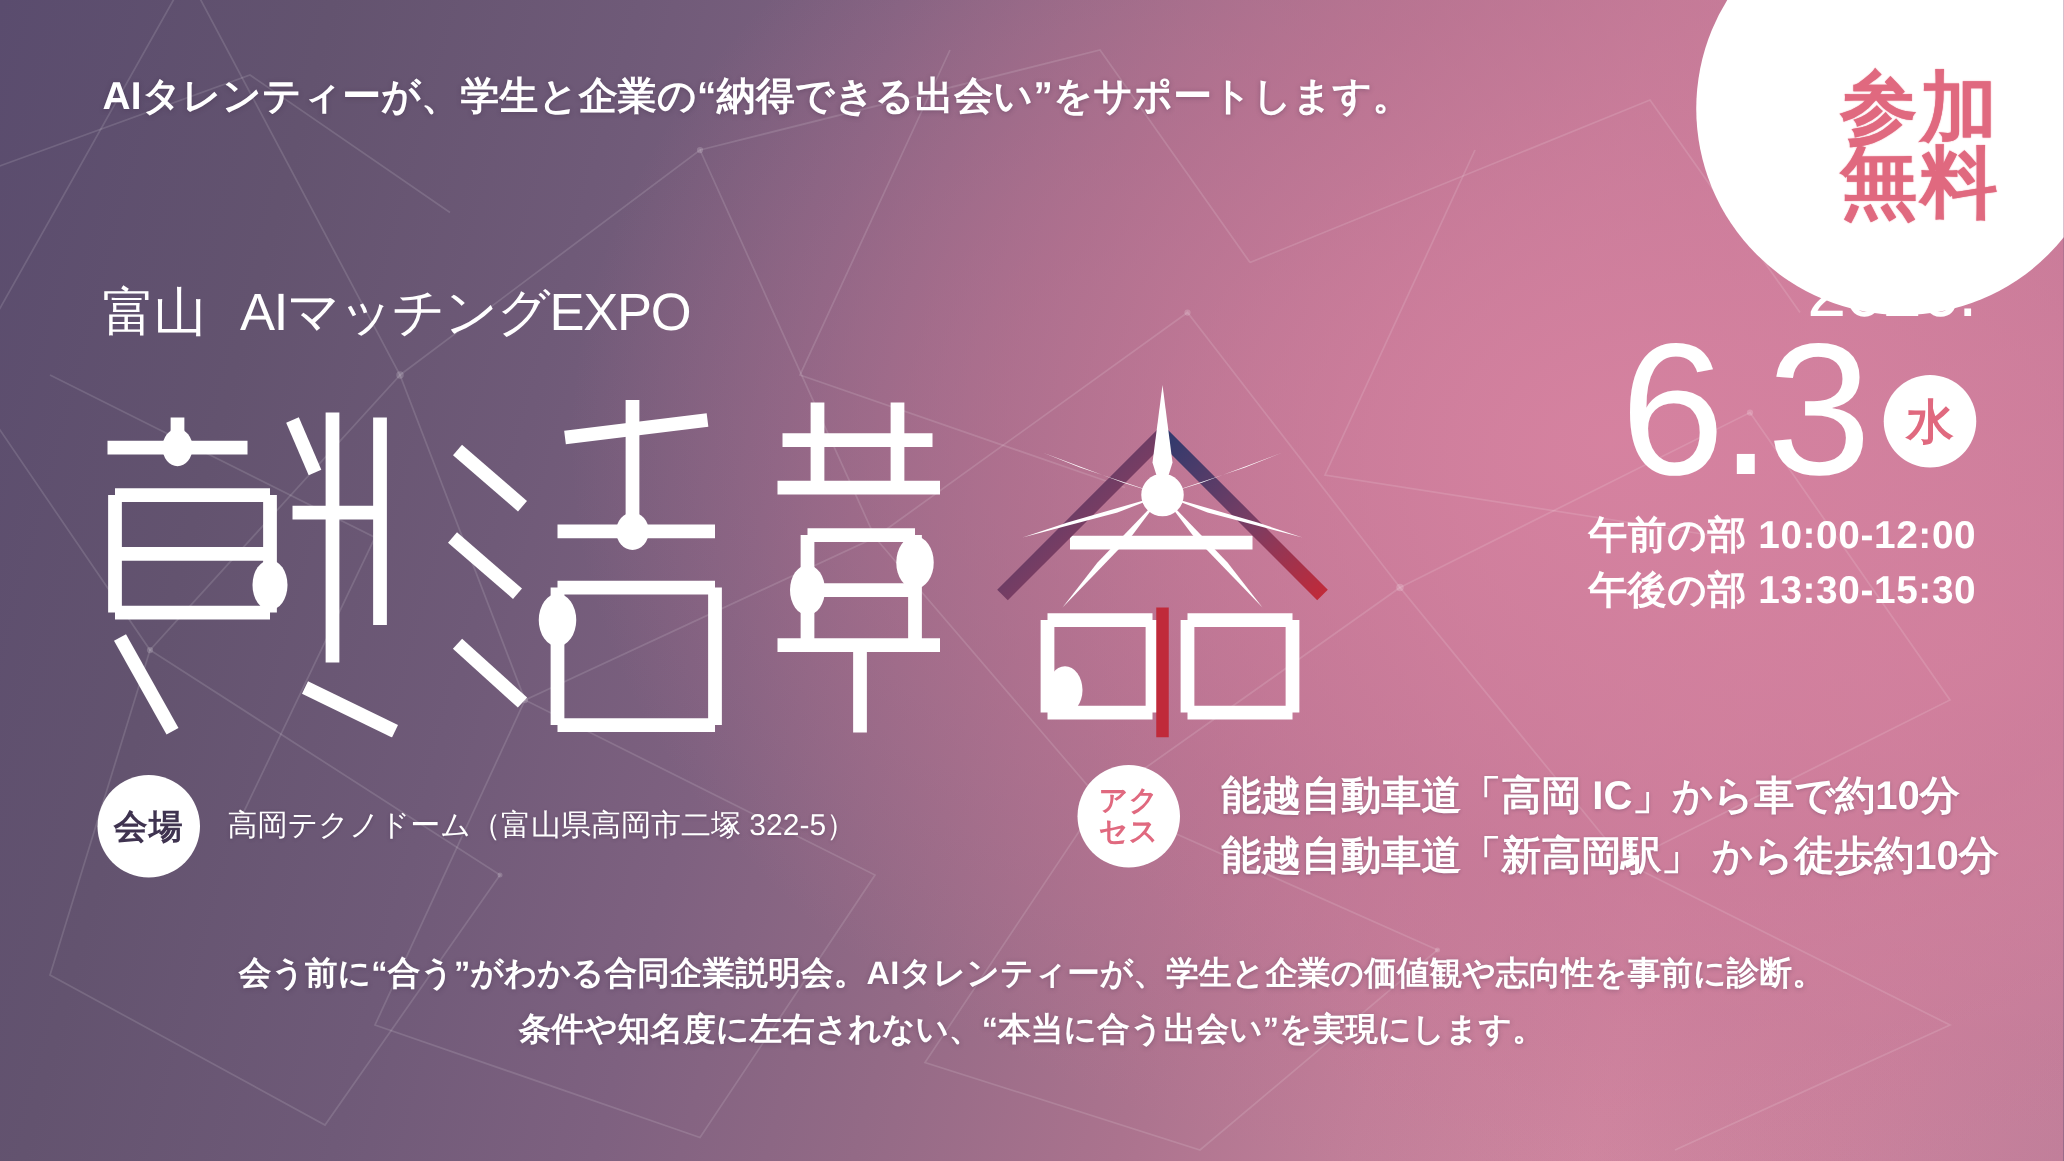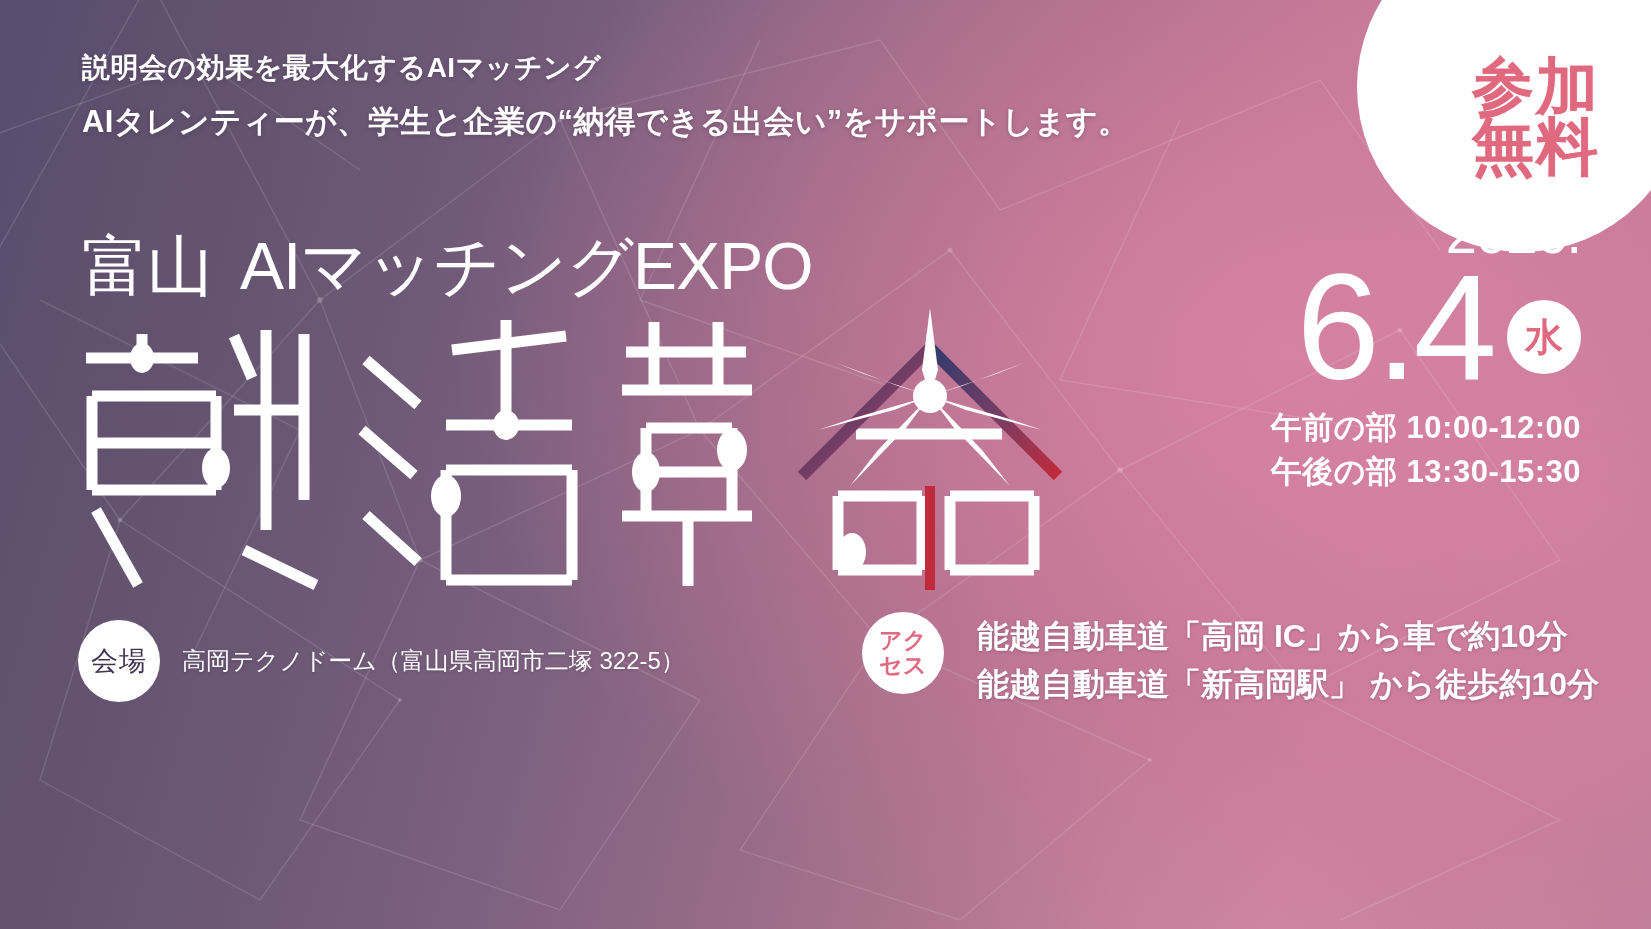--- a/index.html
+++ b/index.html
@@ -65,21 +65,21 @@
   .lead .l2 {
     color:#fff; font-weight:700; font-size:31px;
     line-height:1.6; letter-spacing:0.3px; margin-top:6px;
     text-shadow:0 1px 4px rgba(60,40,70,.35);
   }
 
   
   .evtline {
     position:absolute; left:82px; top:222px;
     display:flex; align-items:center;
-    font-size:66px; font-weight:400; letter-spacing:-1px;
+    font-size:42px; font-weight:400; letter-spacing:-1px;
     white-space:nowrap;
   }
   .evtline .jp  { color:#ffffff; font-weight:500; }
   .evtline .west{ color:#e8434d; font-weight:700; letter-spacing:-2px; }
   .evtline .expo{ color:#ffffff; font-weight:300; margin-left:28px; letter-spacing:-1px;}
 
   
   .headline {
     position:absolute; left:66px; top:300px;
     width:1060px; height:290px;
@@ -115,21 +115,21 @@
   .info-venue { position:absolute; left:78px; top:620px; display:flex; align-items:center; gap:22px; }
   .info-access{ position:absolute; left:862px; top:612px; display:flex; gap:33px; }
 
   .pill {
     width:82px; height:82px; border-radius:50%;
     background:#fff;
     display:flex; flex-direction:column;
     align-items:center; justify-content:center;
     flex:0 0 auto;
   }
-  .pill.venue  { color:#3f3350; font-size:27px; font-weight:400; letter-spacing:1px; }
+  .pill.venue  { color:#3f3350; font-size:27px; font-weight:700; letter-spacing:1px; }
   .pill.access { color:#e0697f; font-size:23px; font-weight:700; line-height:1.08; letter-spacing:0.5px; }
 
   .info-text { color:#fff; font-size:24px; font-weight:400; line-height:1.5; white-space:nowrap;
                text-shadow:0 1px 3px rgba(60,40,70,.3); }
   .info-text.small { font-size:32px;font-weight:bold; }
 
   
   .footer { position:absolute; left:0; right:0; top:756px; text-align:center; }
   .footer div {
     color:#fff; font-size:26px; font-weight:700;
@@ -174,21 +174,20 @@
         <circle cx="1150" cy="760" r="2"></circle>
     </g>
   </svg>
 
   <div class="free-badge">
     <span>参加</span>
     <span>無料</span>
   </div>
 
   <div class="lead">
-    <div class="l1">説明会の効果を最大化するAIマッチング</div>
     <div class="l2">AIタレンティーが、学生と企業の“納得できる出会い”をサポートします。</div>
   </div>
 
   <div class="evtline">
     <span class="jp">富山</span>
     <span class="expo">AIマッチングEXPO</span>
   </div>
 
   <div class="headline">
     <svg viewBox="0 0 1060 290">
@@ -274,21 +273,21 @@
         <path d="M864,96 L788,118 L752,130 L828,110 Z"></path>
         <path d="M864,96 L812,150 L784,186 L840,128 Z"></path>
         <circle cx="864" cy="96" r="17"></circle>
       </g>
     </svg>
   </div>
 
   <div class="datebox">
     <div class="year">2026.</div>
     <div class="dayrow">
-      <div class="daynum">6.4</div>
+      <div class="daynum">6.3</div>
       <div class="dowbadge">水</div>
     </div>
     <div class="times">
       <div>午前の部 10:00-12:00</div>
       <div>午後の部 13:30-15:30</div>
     </div>
   </div>
 
   <div class="info-venue">
     <div class="pill venue">会場</div>
@@ -299,14 +298,18 @@
     <div class="pill access">
       <span>アク</span>
       <span>セス</span>
     </div>
     <div>
       <div class="info-text small">能越自動車道「高岡 IC」から車で約10分</div>
       <div class="info-text small">能越自動車道「新高岡駅」 から徒歩約10分</div>
     </div>
   </div>
 
+  <div class="footer">
+    <div>会う前に“合う”がわかる合同企業説明会。AIタレンティーが、学生と企業の価値観や志向性を事前に診断。</div>
+    <div>条件や知名度に左右されない、“本当に合う出会い”を実現にします。</div>
+  </div>
 
 </div>
 
 </body></html>

